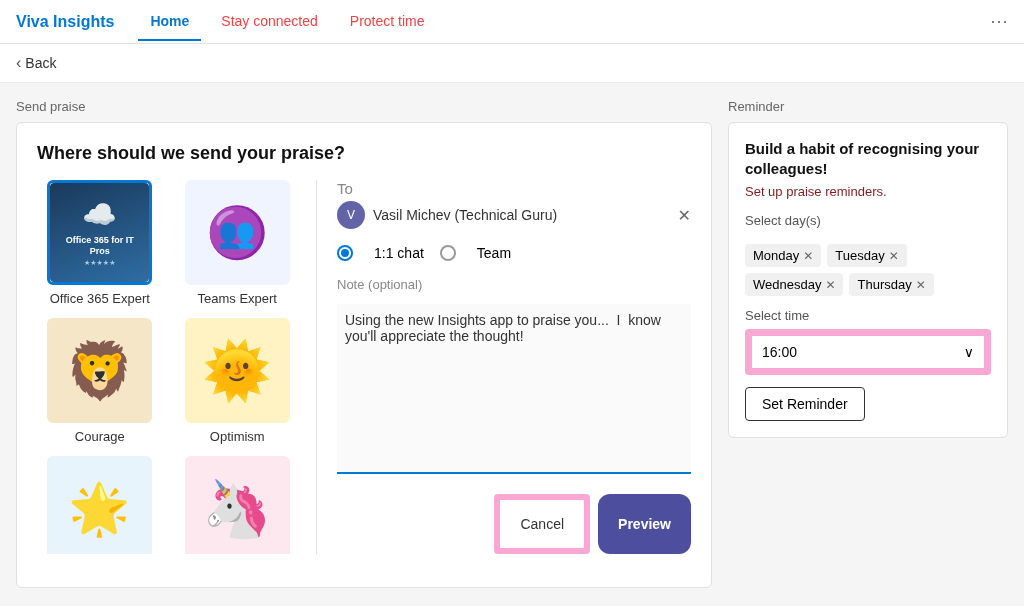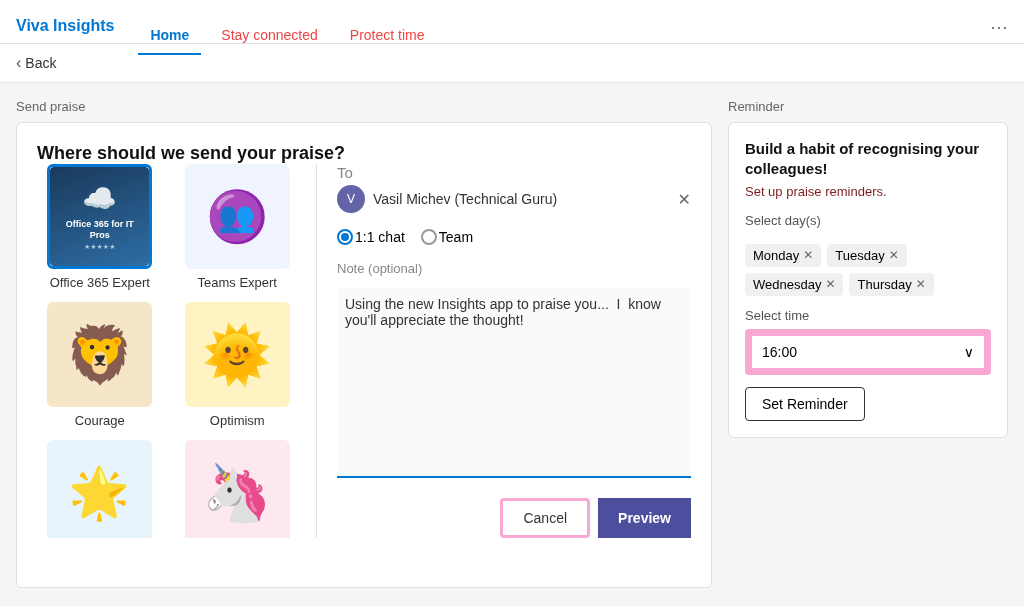--- a/index.html
+++ b/index.html
@@ -1,20 +1,20 @@
 <!DOCTYPE html>
 <html><head>
   <meta charset="utf-8">
   <style>
     * { box-sizing: border-box; margin: 0; padding: 0; }
     body { font-family: 'Segoe UI', sans-serif; background: #f5f5f5; width: 1024px; height: 606px; overflow: hidden; }
 
     
     .top-nav {
-      display: flex; align-items: flex-start; background: white;
+      display: flex; align-items: center; background: white;
       border-bottom: 1px solid #e0e0e0; padding: 17px 16px; height: 44px;
     }
     .app-title { font-size: 16px; font-weight: 700; color: #0078d4; margin-right: 24px; }
     .nav-links { display: flex; gap: 8px; }
     .nav-link {
       padding: 10px 12px; font-size: 14px; color: #ef4444; cursor: pointer;
       border-bottom: 2px solid transparent; text-decoration: none;
     }
     .nav-link.active { color: #0078d4; border-bottom: 2px solid #0078d4; font-weight: 600; }
     .nav-more { margin-left: auto; font-size: 18px; color: #666; cursor: pointer; }
@@ -30,21 +30,21 @@
     
     .main-content { display: flex; gap: 16px; padding: 16px; height: calc(606px - 44px - 40px); }
 
     
     .send-praise-panel { flex: 1; }
     .section-label { font-size: 13px; color: #666; margin-bottom: 8px; }
     .praise-card {
       background: white; border-radius: 6px; border: 1px solid #e0e0e0;
       padding: 20px; height: calc(100% - 24px);
     }
-    .praise-card h2 { font-size: 18px; font-weight: 600; color: #111; }
+    .praise-card h2 { font-size: 18px; font-weight: 600; color: #111; margin-bottom: 16px; }
 
     .praise-content { display: flex; gap: 0; height: calc(100% - 50px); }
 
     
     .badge-grid {
       display: grid; grid-template-columns: 1fr 1fr;
       gap: 12px; width: 280px; flex-shrink: 0;
       border-right: 1px solid #e0e0e0; padding-right: 16px; overflow-y: auto;
     }
     .badge-item { display: flex; flex-direction: column; align-items: center; cursor: pointer; }
@@ -61,58 +61,58 @@
 
     .to-section { display: flex; align-items: center; gap: 8px; }
     .to-label { font-size: 15px; color: #888; min-width: 20px; }
     .avatar-circle {
       width: 28px; height: 28px; border-radius: 50%; background: #6264a7;
       display: flex; align-items: center; justify-content: center; color: white; font-size: 12px;
     }
     .close-btn { margin-left: auto; cursor: pointer; color: #666; font-size: 16px; }
 
     .channel-select { display: flex; align-items: center; gap: 16px; margin-top: 4px; }
-    .radio-option { display: flex; align-items: center; gap: 2px; font-size: 14px; cursor: pointer; }
+    .radio-option { display: flex; align-items: center; gap: 21px; font-size: 14px; cursor: pointer; }
     .radio-dot {
       width: 16px; height: 16px; border-radius: 50%; border: 2px solid #0078d4;
       display: flex; align-items: center; justify-content: center;
     }
     .radio-dot.filled::after { content: ''; width: 8px; height: 8px; border-radius: 50%; background: #0078d4; }
     .radio-dot.empty { border: 2px solid #999; }
 
     .note-label { font-size: 13px; color: #888; margin-top: 4px; }
     .note-textarea {
       flex: 1; border: none; border-bottom: 2px solid #0078d4; outline: none;
       font-size: 14px; color: #333; resize: none; background: #fafafa; padding: 8px;
       font-family: 'Segoe UI', sans-serif; min-height: 140px;
     }
 
     .form-actions { display: flex; justify-content: flex-end; gap: 8px; margin-top: 8px; }
     .btn-cancel {
-      padding: 9px 20px; border: 3px solid #f9a8d4; background: white;
+      padding: 16px 20px; border: 6px solid #f9a8d4; background: white;
       border-radius: 4px; cursor: pointer; font-size: 14px; color: #333;
     }
     .btn-preview {
       padding: 8px 20px; border: none; background: #4e4e9e;
-      border-radius: 0; cursor: pointer; font-size: 14px; color: white; font-weight: 600;
+      border-radius: 12px; cursor: pointer; font-size: 14px; color: white; font-weight: 600;
     }
 
     
     .reminder-panel { width: 280px; flex-shrink: 0; }
     .reminder-card {
       background: white; border-radius: 6px; border: 1px solid #e0e0e0;
       padding: 16px;
     }
     .reminder-card h3 { font-size: 15px; font-weight: 700; color: #111; margin-bottom: 6px; line-height: 1.3; }
     .reminder-sub { font-size: 13px; color: #7f1d1d; margin-bottom: 14px; }
 
     .days-label { font-size: 13px; color: #555; margin-bottom: 16px; }
     .days-tags { display: flex; flex-wrap: wrap; gap: 6px; margin-bottom: 12px; }
     .day-tag {
-      display: flex; gap: 4px;
+      display: flex; align-items: center; gap: 4px;
       background: #f0f0f0; border-radius: 4px; padding: 4px 8px; font-size: 13px;
     }
     .day-tag-x { cursor: pointer; color: #666; font-size: 12px; }
 
     .time-label { font-size: 13px; color: #555; margin-bottom: 6px; }
     .time-select {
       display: flex; align-items: center; justify-content: space-between;
       border: 7px solid #f9a8d4; border-radius: 4px; padding: 8px 10px;
       font-size: 14px; margin-bottom: 12px; cursor: pointer; background: white;
     }

